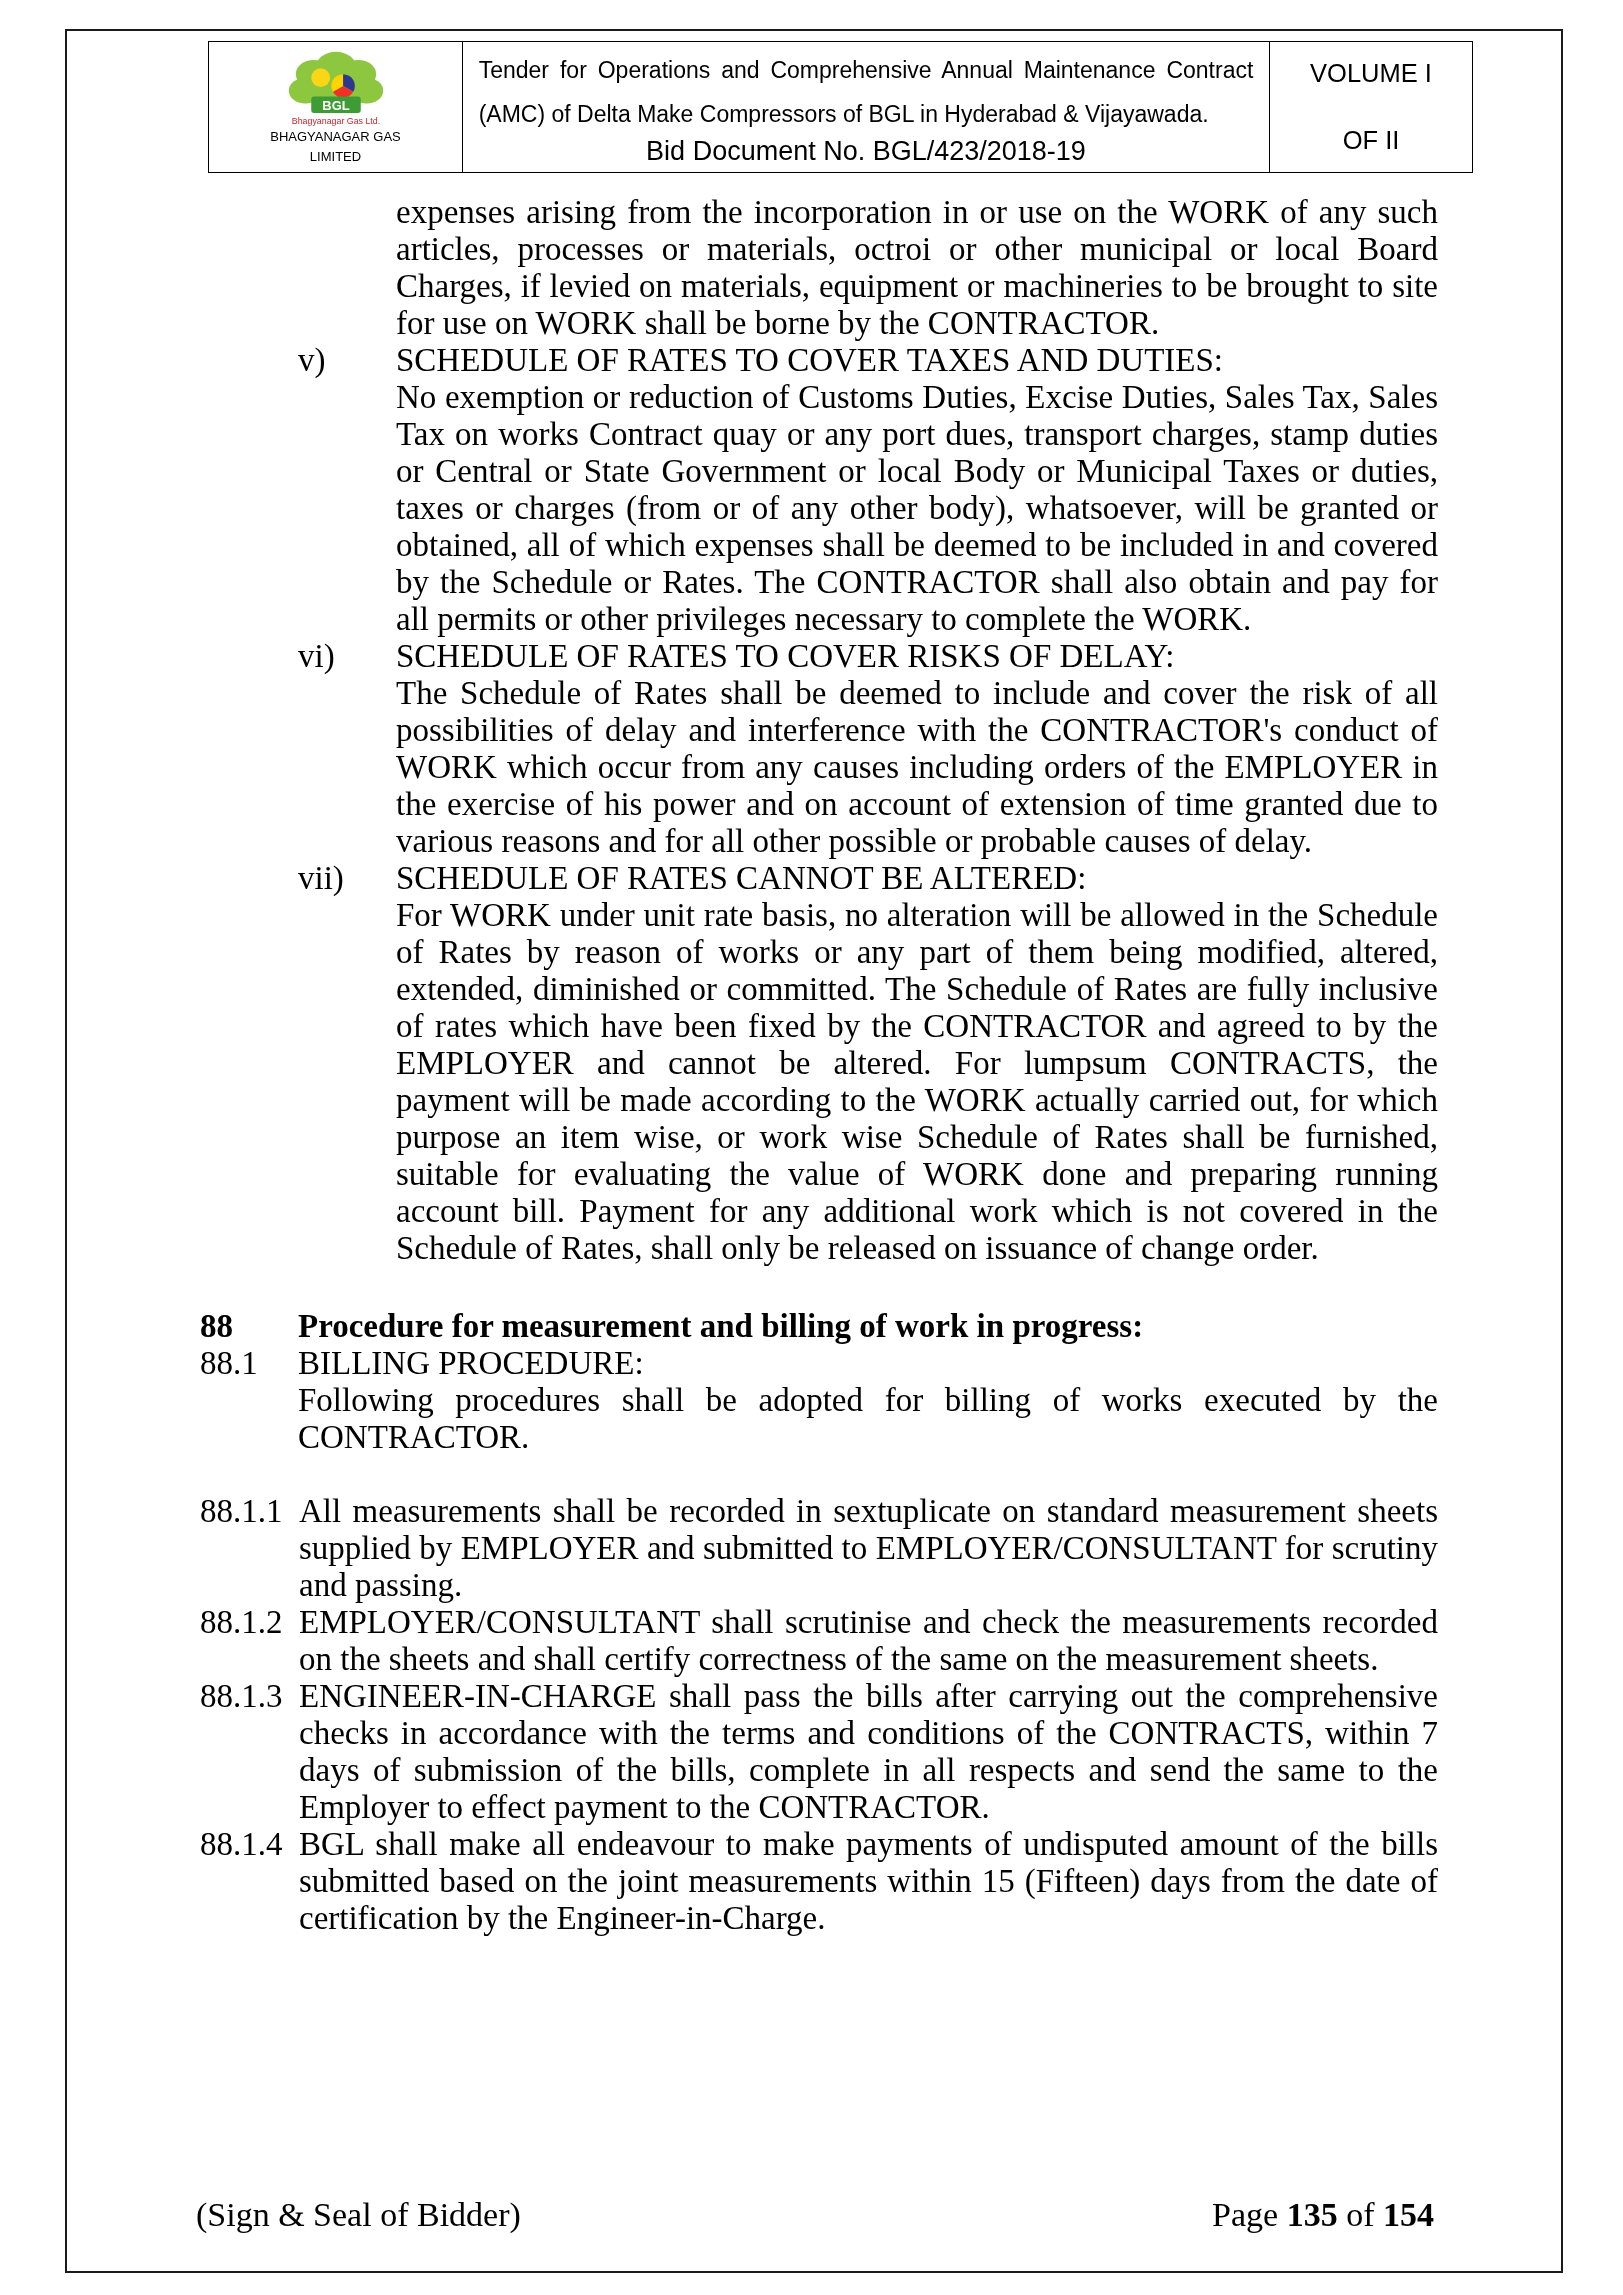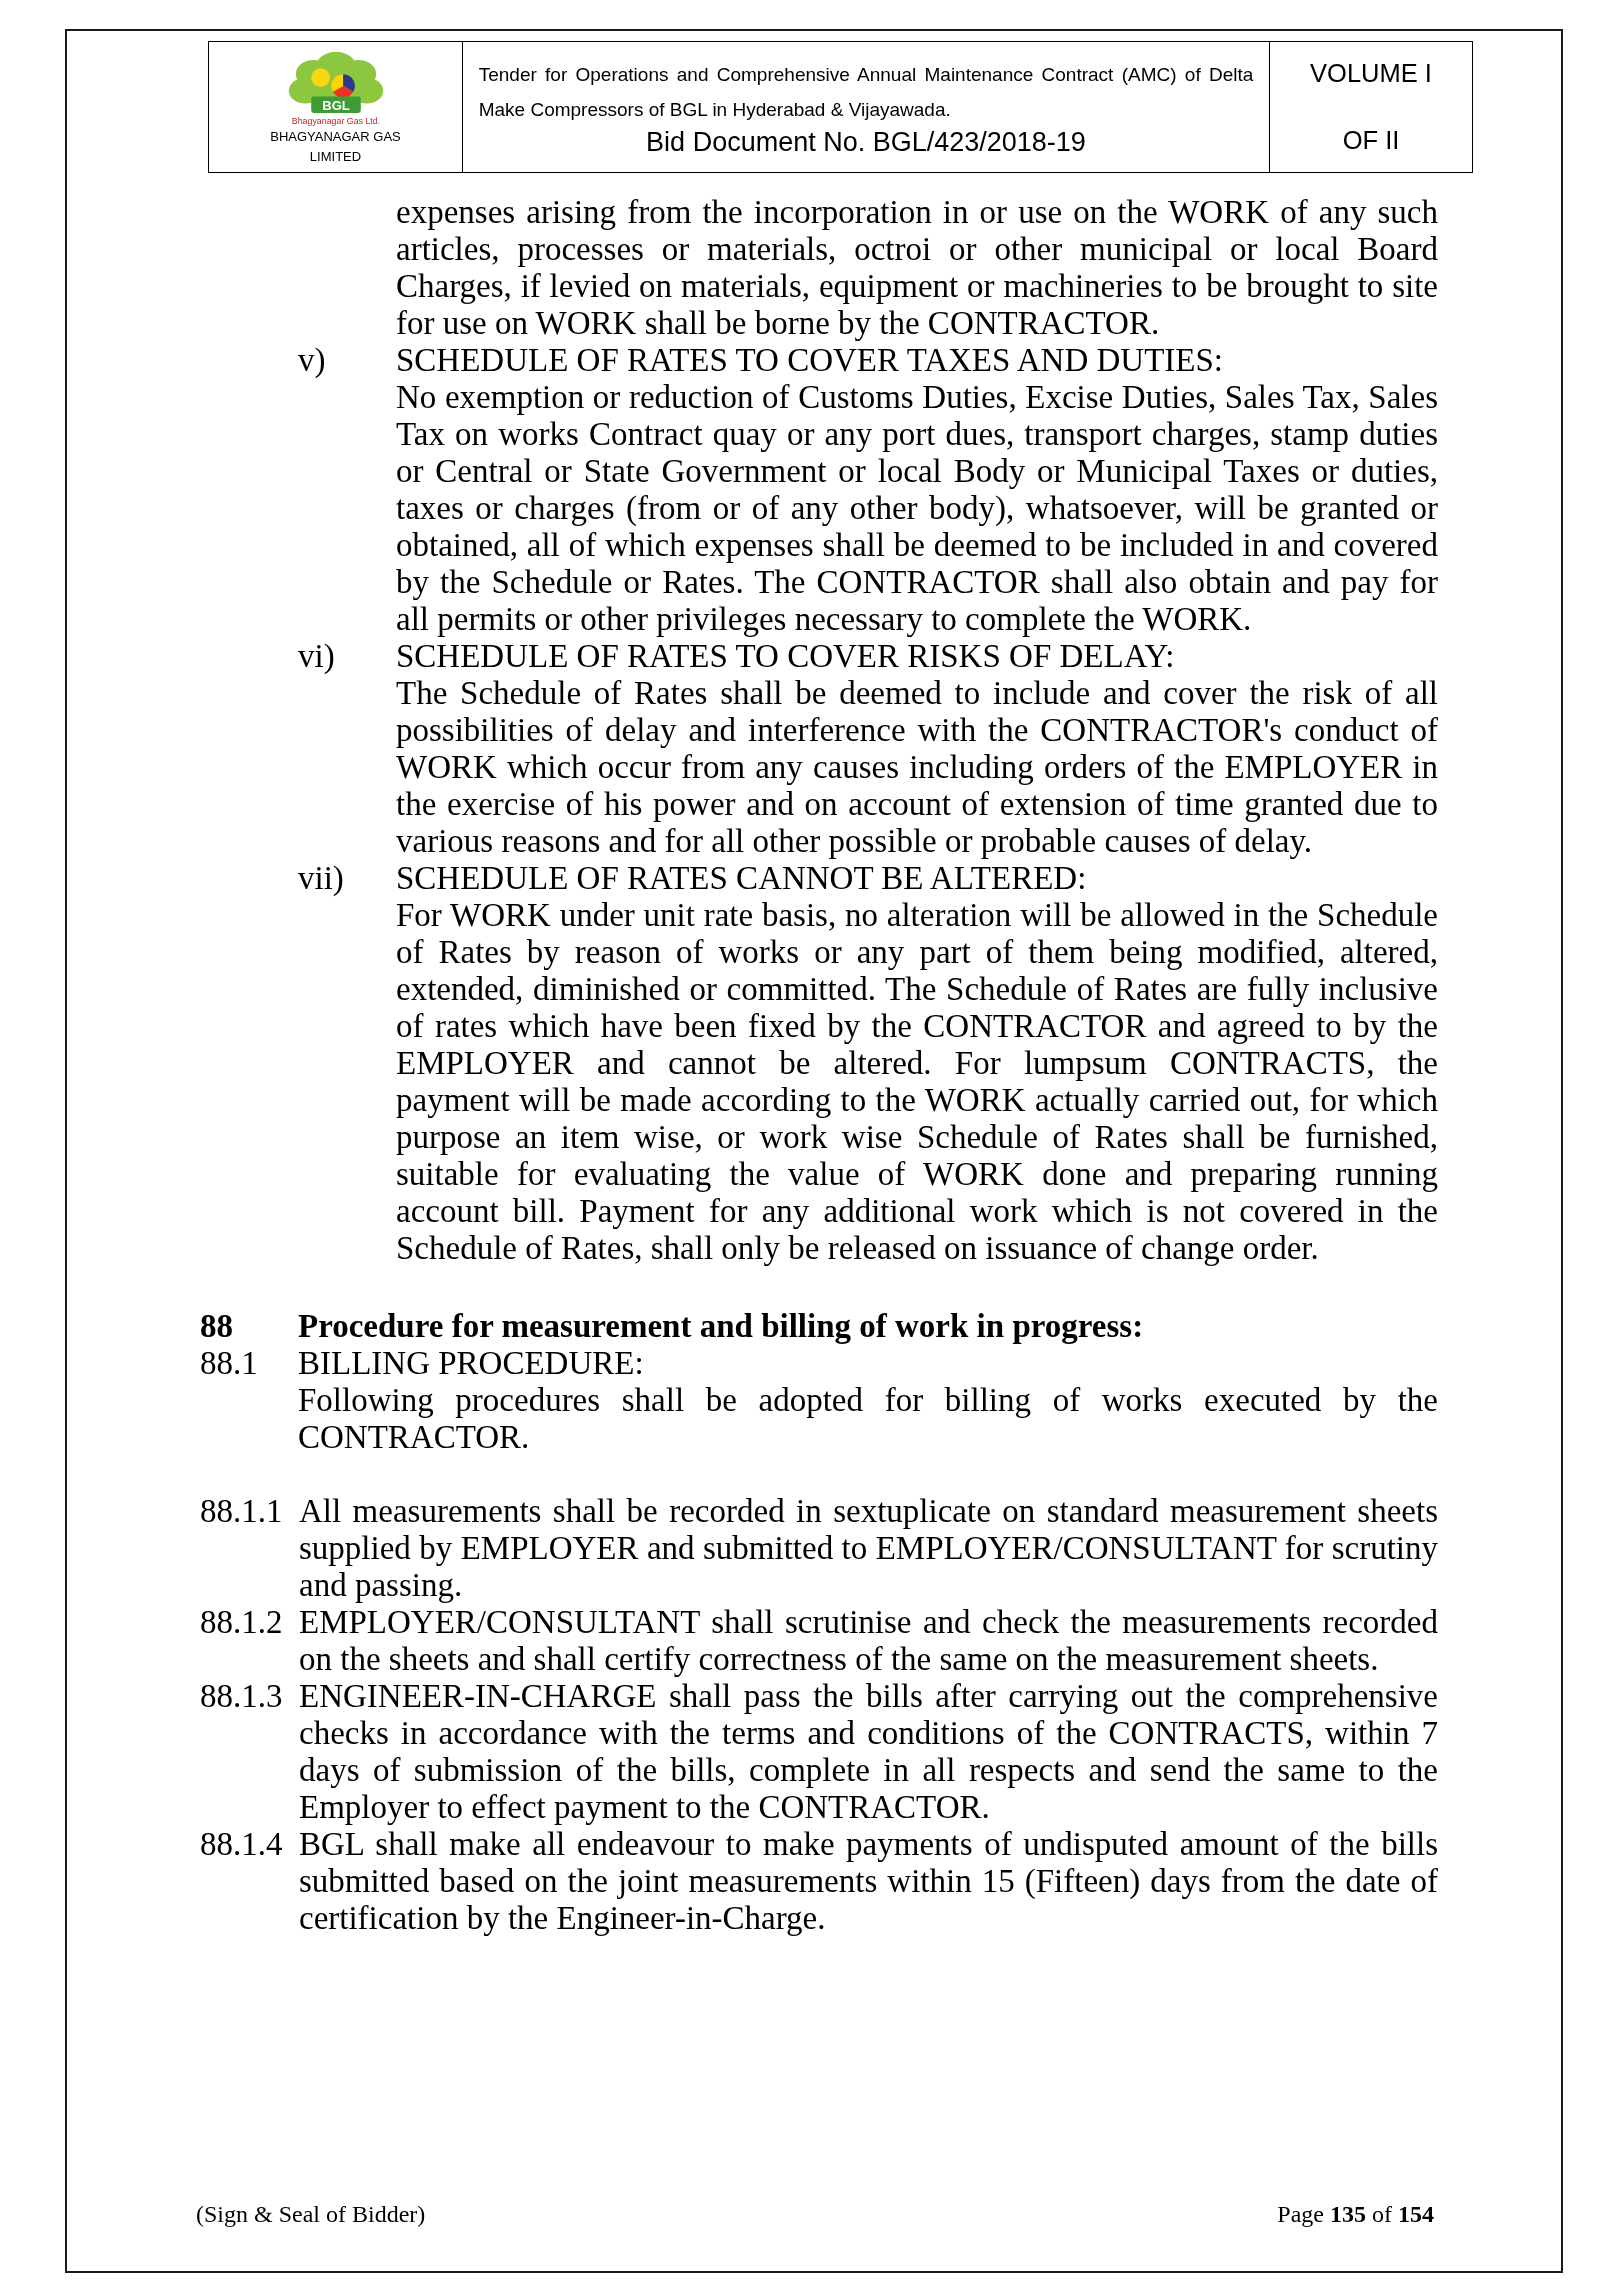--- a/index.html
+++ b/index.html
@@ -34,21 +34,21 @@
     display: flex; flex-direction: column;
     align-items: center; justify-content: space-between;
     padding: 5.2px 3.9px 5.2px;
   }
   .org-name { font-size: 13px; line-height: 20px; text-align: center; }
   .title-cell {
     flex: 1;
     padding: 3.9px 15.7px 2.6px;
     display: flex; flex-direction: column; justify-content: center;
   }
-  .tender-title { font-size: 19px; line-height: 35px; text-align: justify; }
+  .tender-title { font-size: 23px; line-height: 44px; text-align: justify; }
   .bid-doc { font-size: 27px; line-height: 31px; text-align: center; }
   .volume-cell {
     width: 202px;
     display: flex; flex-direction: column;
     align-items: center; justify-content: center;
     font-size: 25.5px; line-height: 31px; text-align: center; gap: 36px;
   }
   
   .content {
     position: absolute;
@@ -70,21 +70,21 @@
   .subs { margin-top: 37px; }
   .sub { display: flex; }
   .sub-num { flex: 0 0 99px; }
   .sub-body { flex: 1; text-align: justify; }
   
   .footer {
     position: absolute;
     left: 196px; top: 2197px;
     width: 1238px;
     display: flex; justify-content: space-between;
-    font-size: 24px; line-height: 35px;
+    font-size: 34px; line-height: 35px;
   }
 </style>
 </head>
 <body>
 
 <div class="page-border"></div>
 
 <div class="header">
 
   <div class="cell logo-cell">

